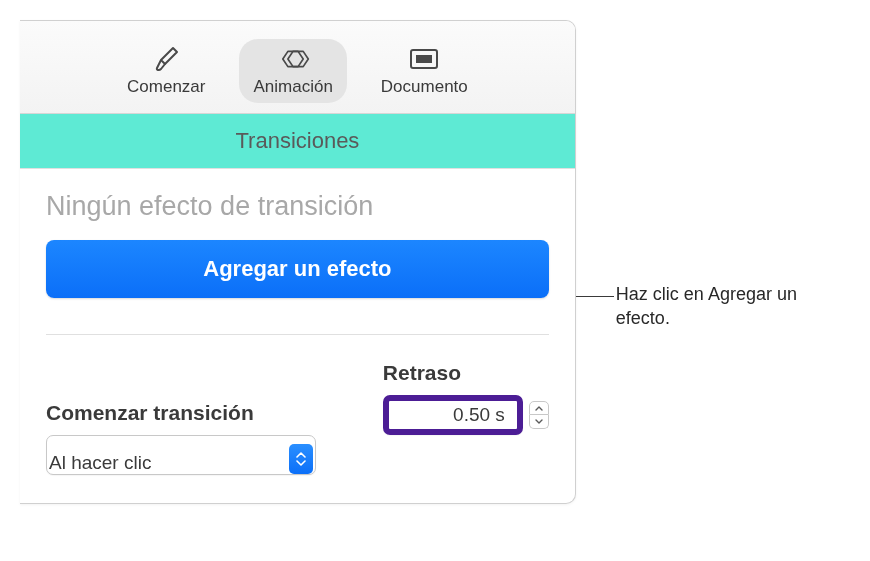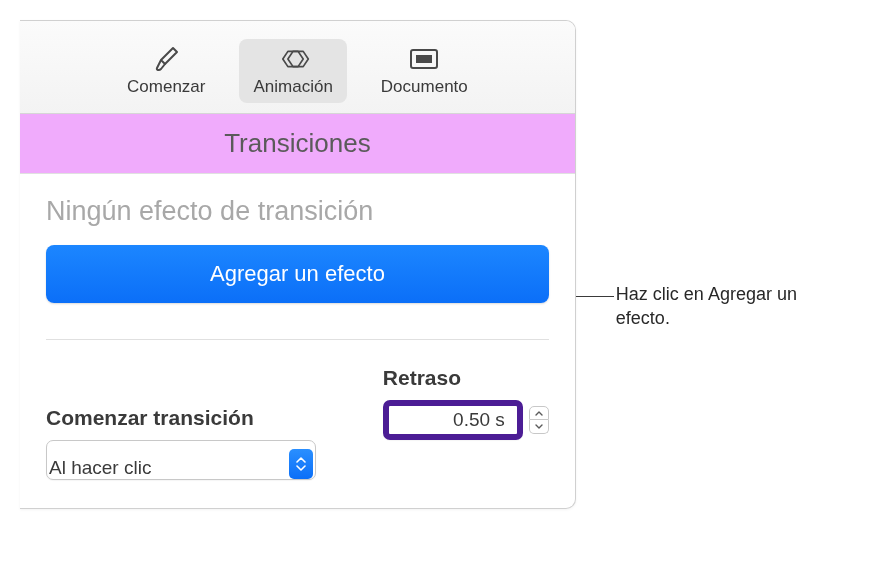--- a/index.html
+++ b/index.html
@@ -39,57 +39,58 @@
       display: flex;
       flex-direction: column;
       align-items: center;
       gap: 4px;
       padding: 6px 14px;
       border-radius: 8px;
       cursor: pointer;
     }
     .toolbar-item.selected {
       background: #e4e4e4;
+      border-radius: 19px;
     }
     .toolbar-item .icon {
       width: 34px;
       height: 28px;
       display: flex;
       align-items: center;
       justify-content: center;
     }
     .toolbar-item .label {
       font-size: 17px;
       color: #3a3a3a;
     }
     .section-header {
       text-align: center;
-      font-size: 26px;
+      font-size: 22px;
       color: #5a5a5a;
       padding: 14px 0;
-      background: #f0abfc;
+      background: #5eead4;
       border-bottom: 1px solid #e0e0e0;
     }
     .content {
       padding: 22px 26px 28px 26px;
     }
     .no-effect-title {
       font-size: 27px;
       color: #a8a8a8;
       font-weight: 400;
       margin-bottom: 18px;
     }
     .add-effect-btn {
       width: 100%;
       background: linear-gradient(#1c86ff, #0b6ff8);
       border: none;
       border-radius: 8px;
       color: #fff;
       font-size: 22px;
-      font-weight: 400;
+      font-weight: 700;
       padding: 16px 0;
       cursor: pointer;
       box-shadow: 0 1px 2px rgba(0,0,0,0.15);
     }
     .divider {
       height: 1px;
       background: #e0e0e0;
       margin: 36px 0 26px 0;
     }
     .controls-row {

